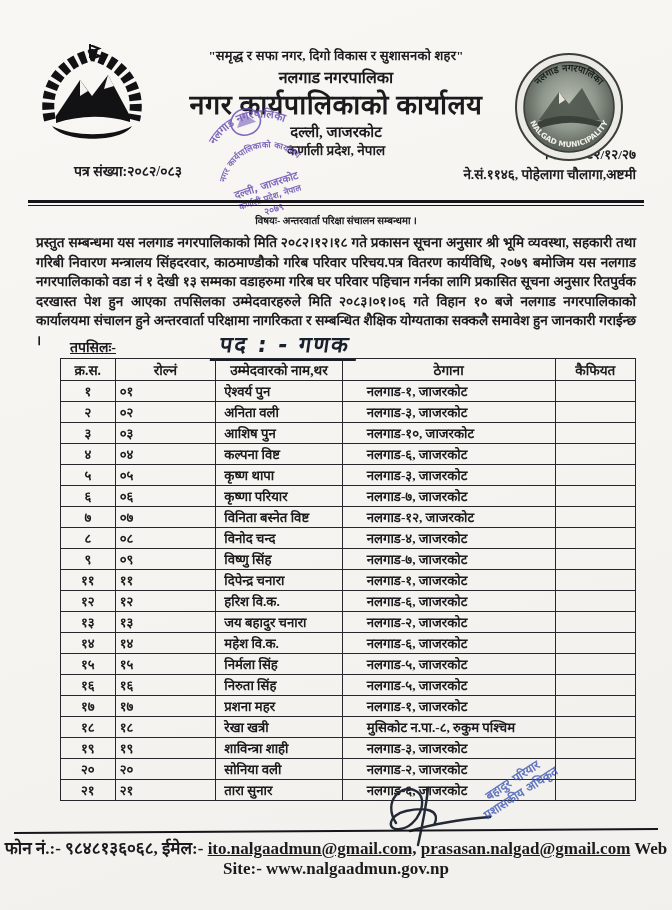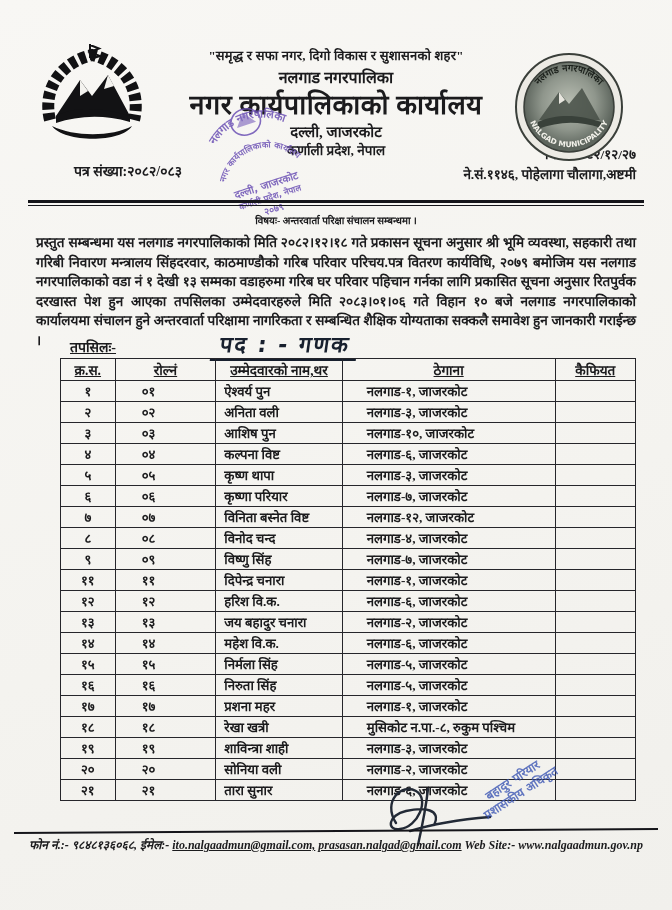--- a/index.html
+++ b/index.html
@@ -36,42 +36,42 @@
   .tapasil { top:337px; left:38px; font-size:14px; text-decoration:underline;padding-left:32px; }
 
   .handwritten { top:328px; left:212px; font-size:22px; color:#18202e;
     font-family:"DejaVu Sans",sans-serif; transform:skewX(-8deg);
     border-bottom:2px solid #18202e; padding:0 8px 1px 8px; letter-spacing:2px; }
 
   
   table.roster { position:absolute; top:358px; left:60px; width:576px;
     border-collapse:collapse; font-size:13.2px; font-weight:700; }
   .roster th, .roster td { border:1.6px solid #26262b; padding:1px 5px; height:19px; }
-  .roster th { font-size:13.6px; text-align:center;text-decoration:underline; }
+  .roster th { font-size:13.6px; text-align:center; }
   .roster td.sn   { text-align:center; }
-  .roster td.roll { padding-left:26px;border-radius:8px; }
+  .roster td.roll { padding-left:4px;border-radius:8px; }
   .roster td.name { padding-left:8px; }
   .roster td.addr { padding-left:24px; }
 
   
   .emblem-left { top:42px; left:30px; width:124px; height:120px; }
   .seal-right  { top:52px; left:514px; width:110px; height:110px; }
   .stamp-purple { top:98px; left:192px; width:132px; height:124px;
     transform:rotate(-18deg); opacity:.85; }
 
   .signature-wrap { top:775px; left:358px; width:150px; height:78px; }
   .stamp-blue { top:772px; left:432px; width:170px; color:#3c56b4;
     font-size:12px; font-weight:700; transform:rotate(-33deg);
     opacity:.8; line-height:15px; text-align:center;
     font-family:"DejaVu Sans",sans-serif; }
 
   
   .rule-footer { top:830px; left:14px; right:14px; height:0;
     border-top:2.2px solid #15151a; transform:rotate(-0.35deg); }
-  .footer-line { top:836px; left:0; width:100%; font-size:12px; font-weight:700;font-style:italic; }
+  .footer-line { top:836px; left:0; width:100%; font-size:17px; font-weight:700; }
   .footer-line .uline { text-decoration:underline; }
 </style>
 </head>
 <body>
 
 <div class="abs c b slogan">"समृद्ध र सफा नगर, दिगो विकास र सुशासनको शहर"</div>
 <div class="abs c b muni">नलगाड नगरपालिका</div>
 <div class="abs c b office">नगर कार्यपालिकाको कार्यालय</div>
 <div class="abs c b place">दल्ली, जाजरकोट</div>
 <div class="abs c b province">कर्णाली प्रदेश, नेपाल</div>

